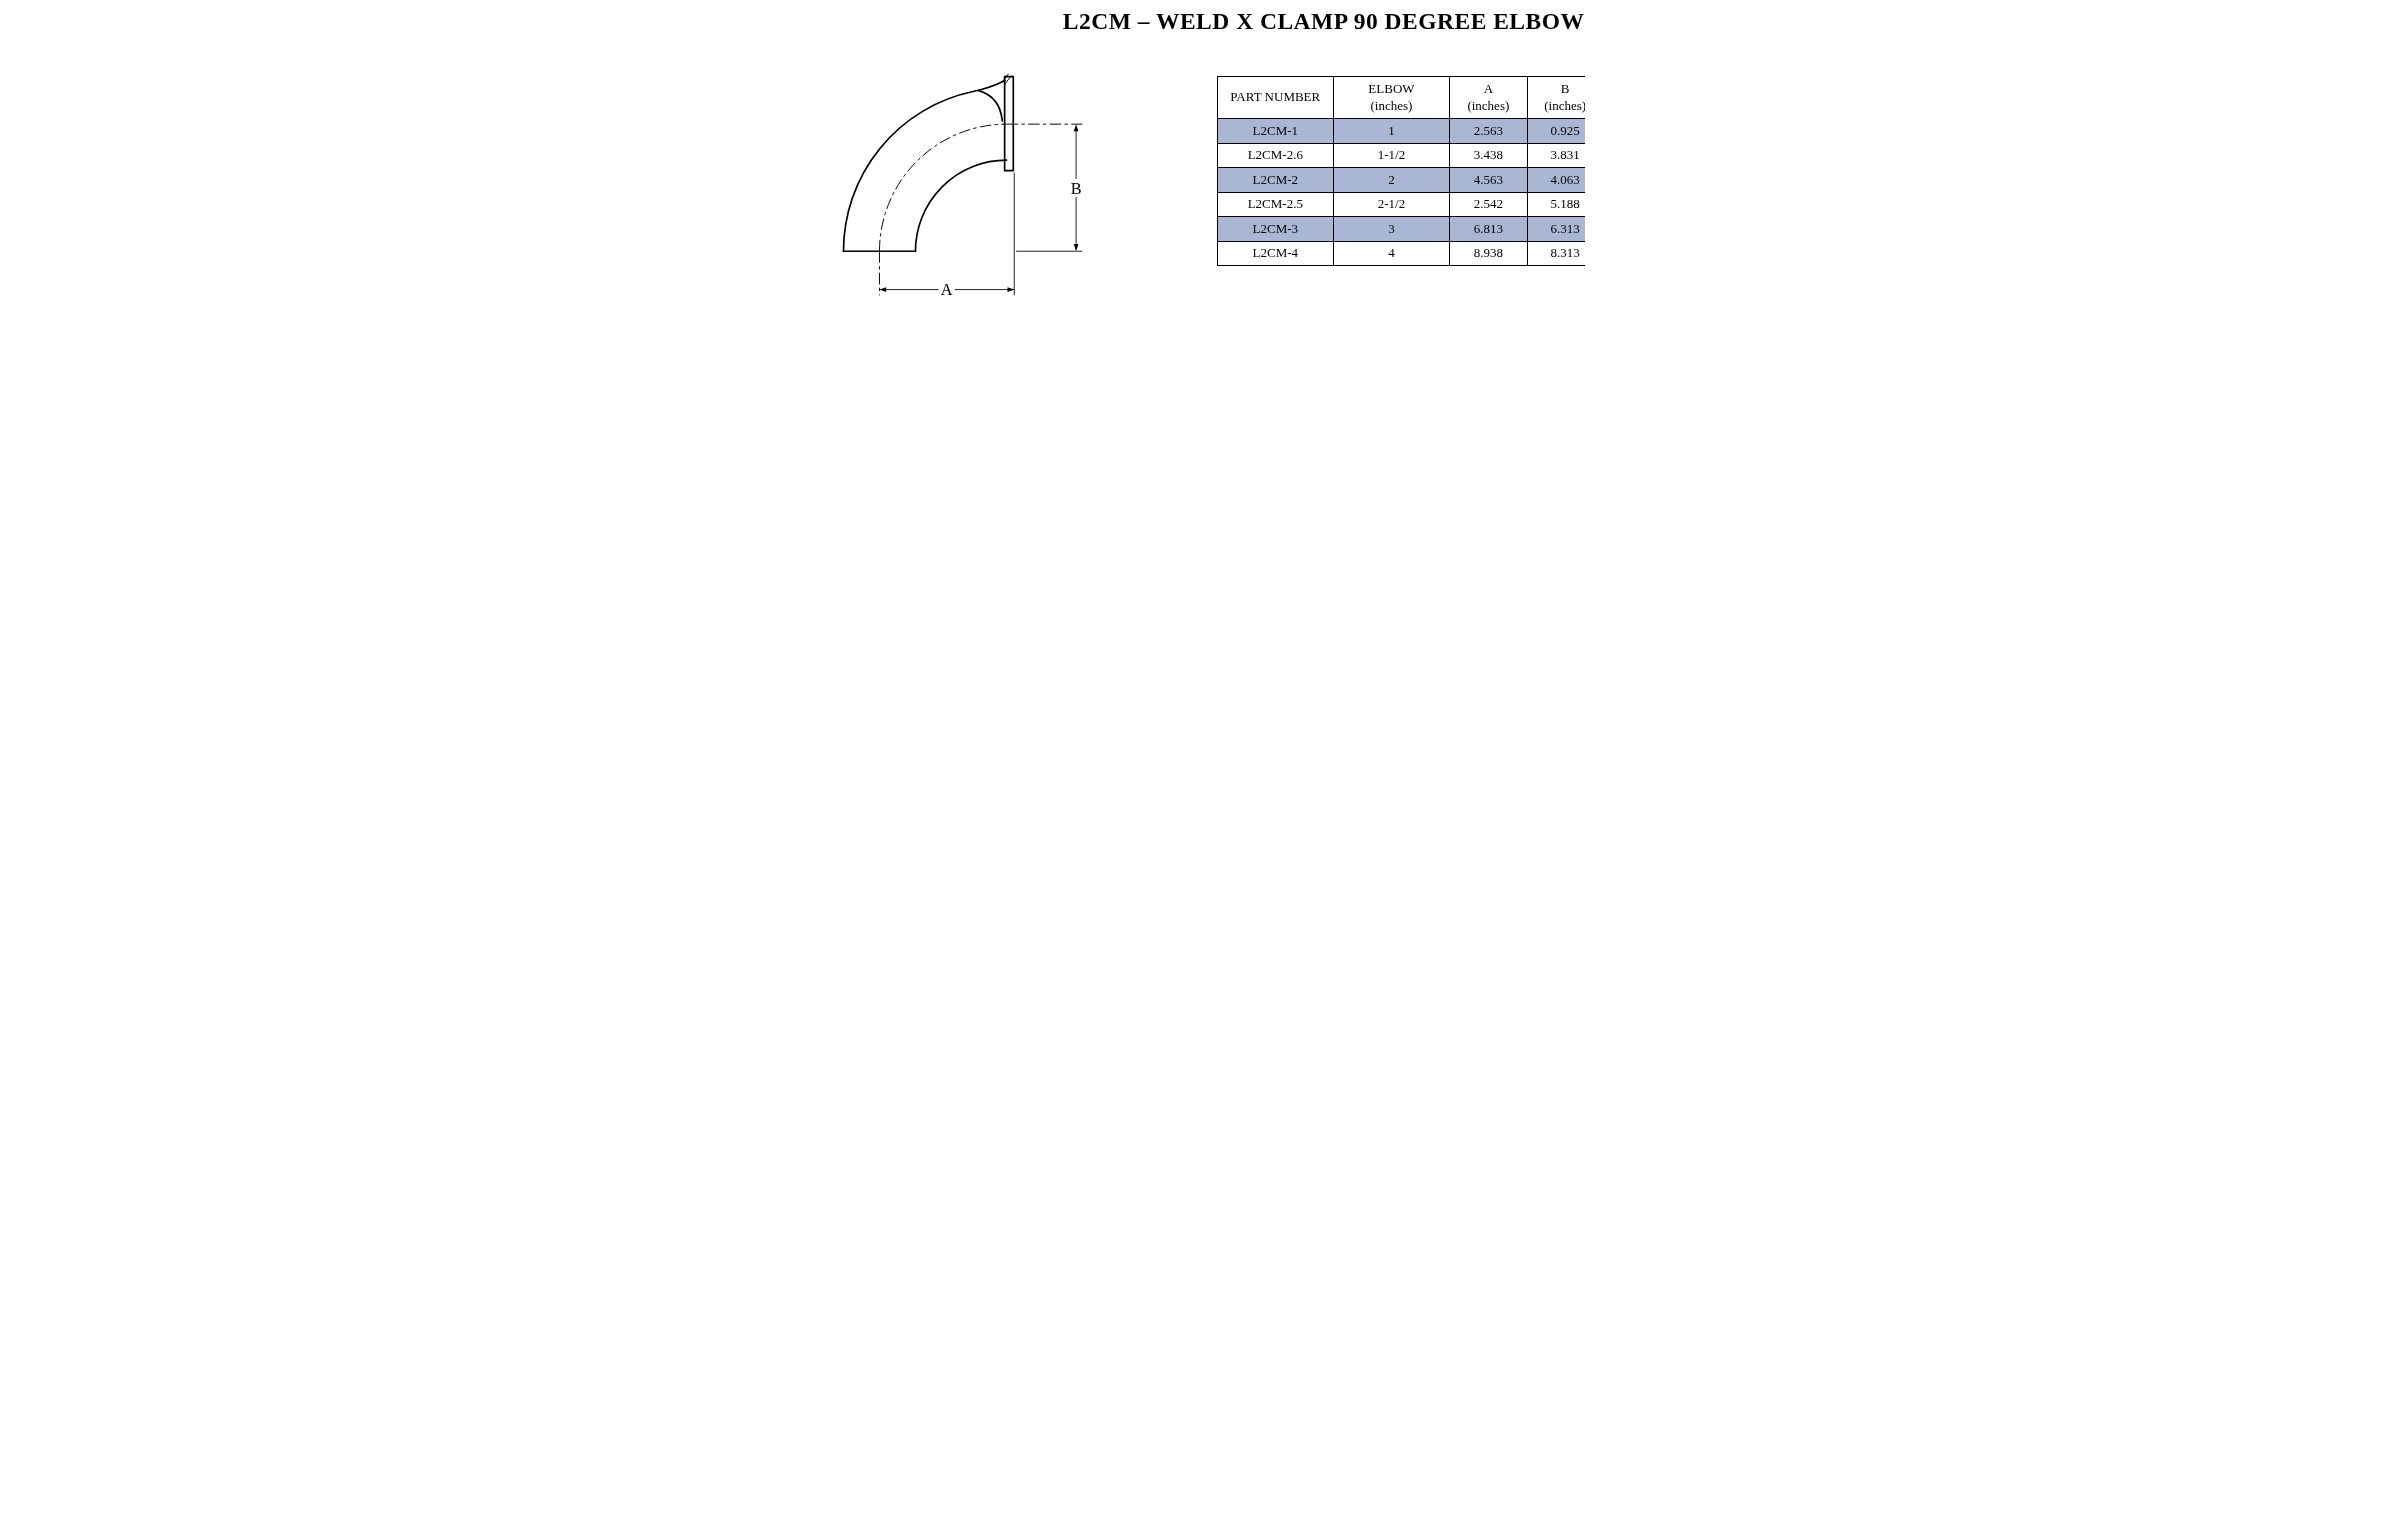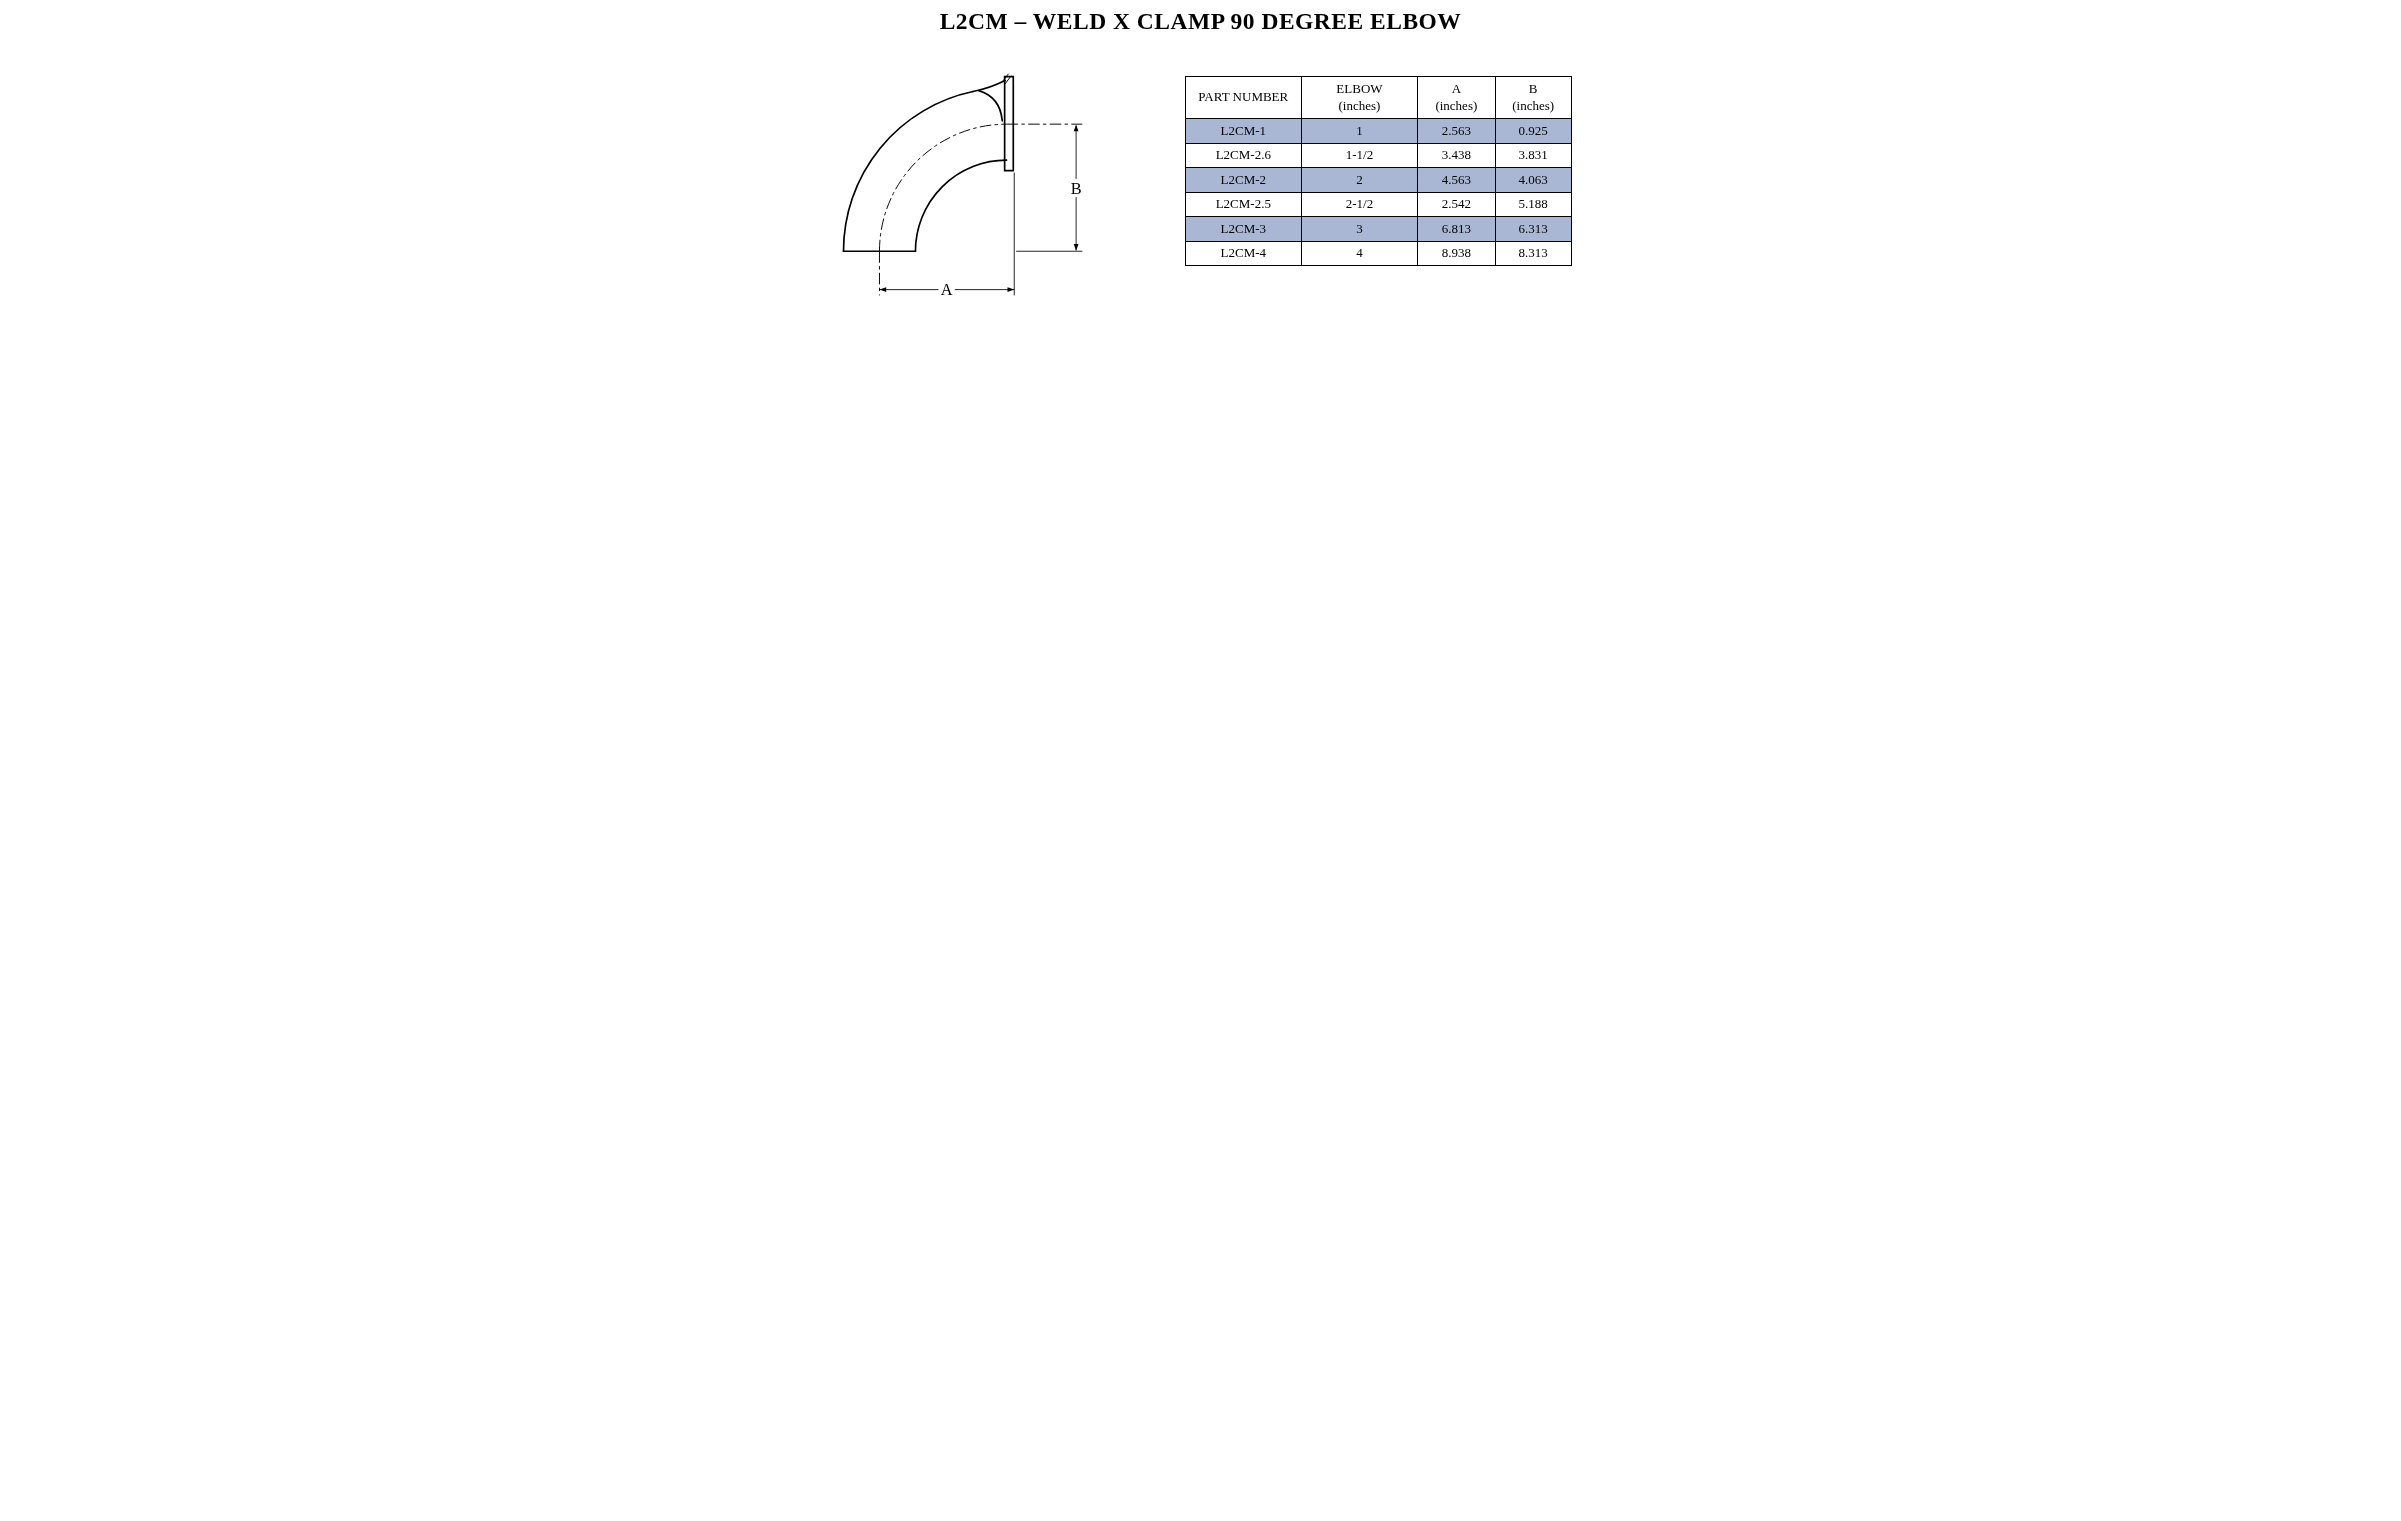--- a/index.html
+++ b/index.html
@@ -9,34 +9,34 @@
   .page {
     position:relative;
     width:768px; height:304px;
     margin:0 auto;
     background:var(--background,#ffffff);
     overflow:hidden;
   }
 
   .title {
     position:absolute; top:7.7px; left:0; width:100%;
-    text-align:center;
+    text-align:right;
     font-size:23.5px; font-weight:700; letter-spacing:0.5px;
     color:#000;
     font-family:"Liberation Serif", serif;
   }
 
   .diagram-wrap {
     position:absolute; left:12px; top:69px;
     width:264px; height:235px;
   }
   .diagram-wrap svg { width:100%; height:100%; display:block; }
 
   .spec-table {
-    position:absolute; left:368px; top:76px;
+    position:absolute; left:400px; top:76px;
     width:387px;
     border-collapse:collapse;
     table-layout:fixed;
     border:1.4px solid var(--line,#000);
     font-size:13px;
     color:#000;
   }
   .spec-table th, .spec-table td {
     border:1px solid var(--line,#000);
     text-align:center;

